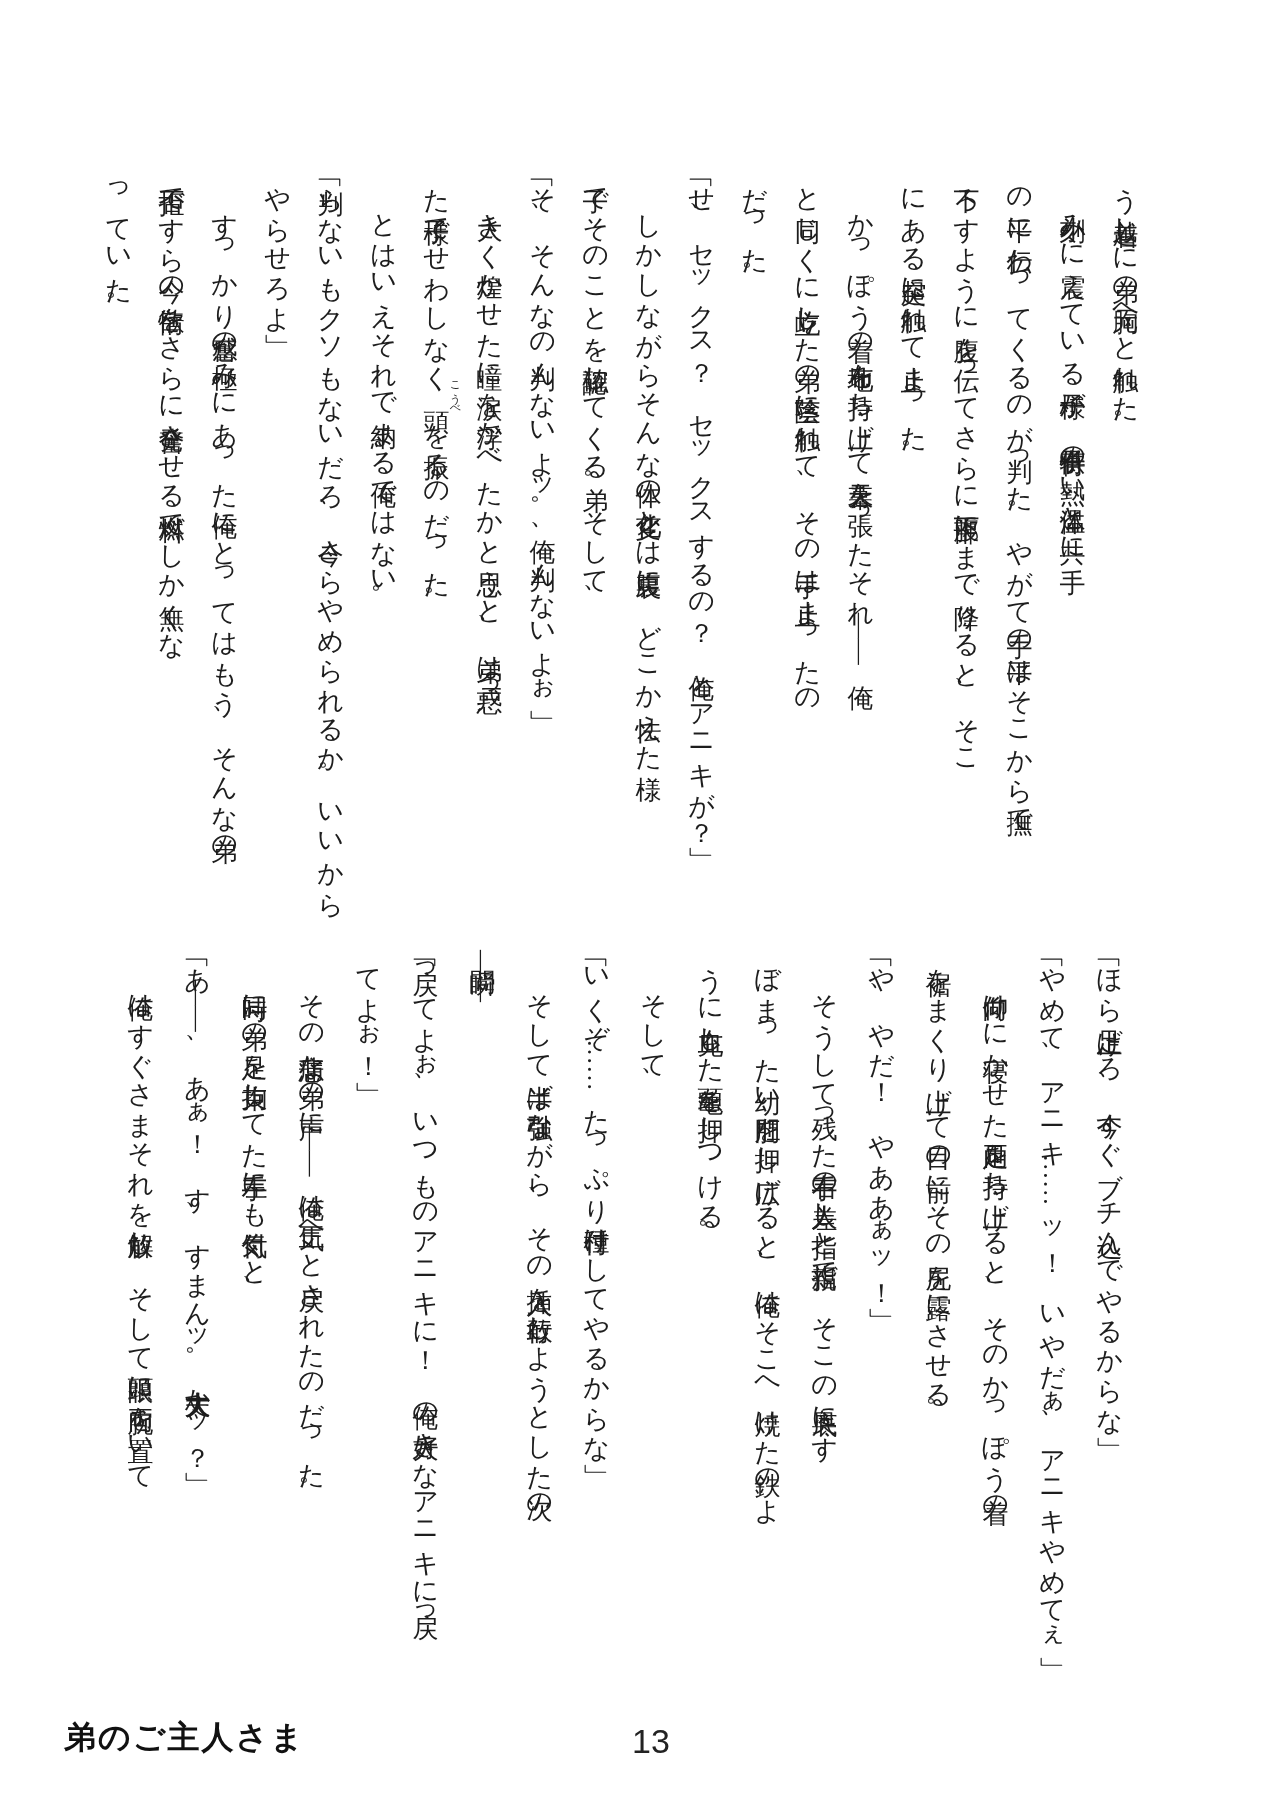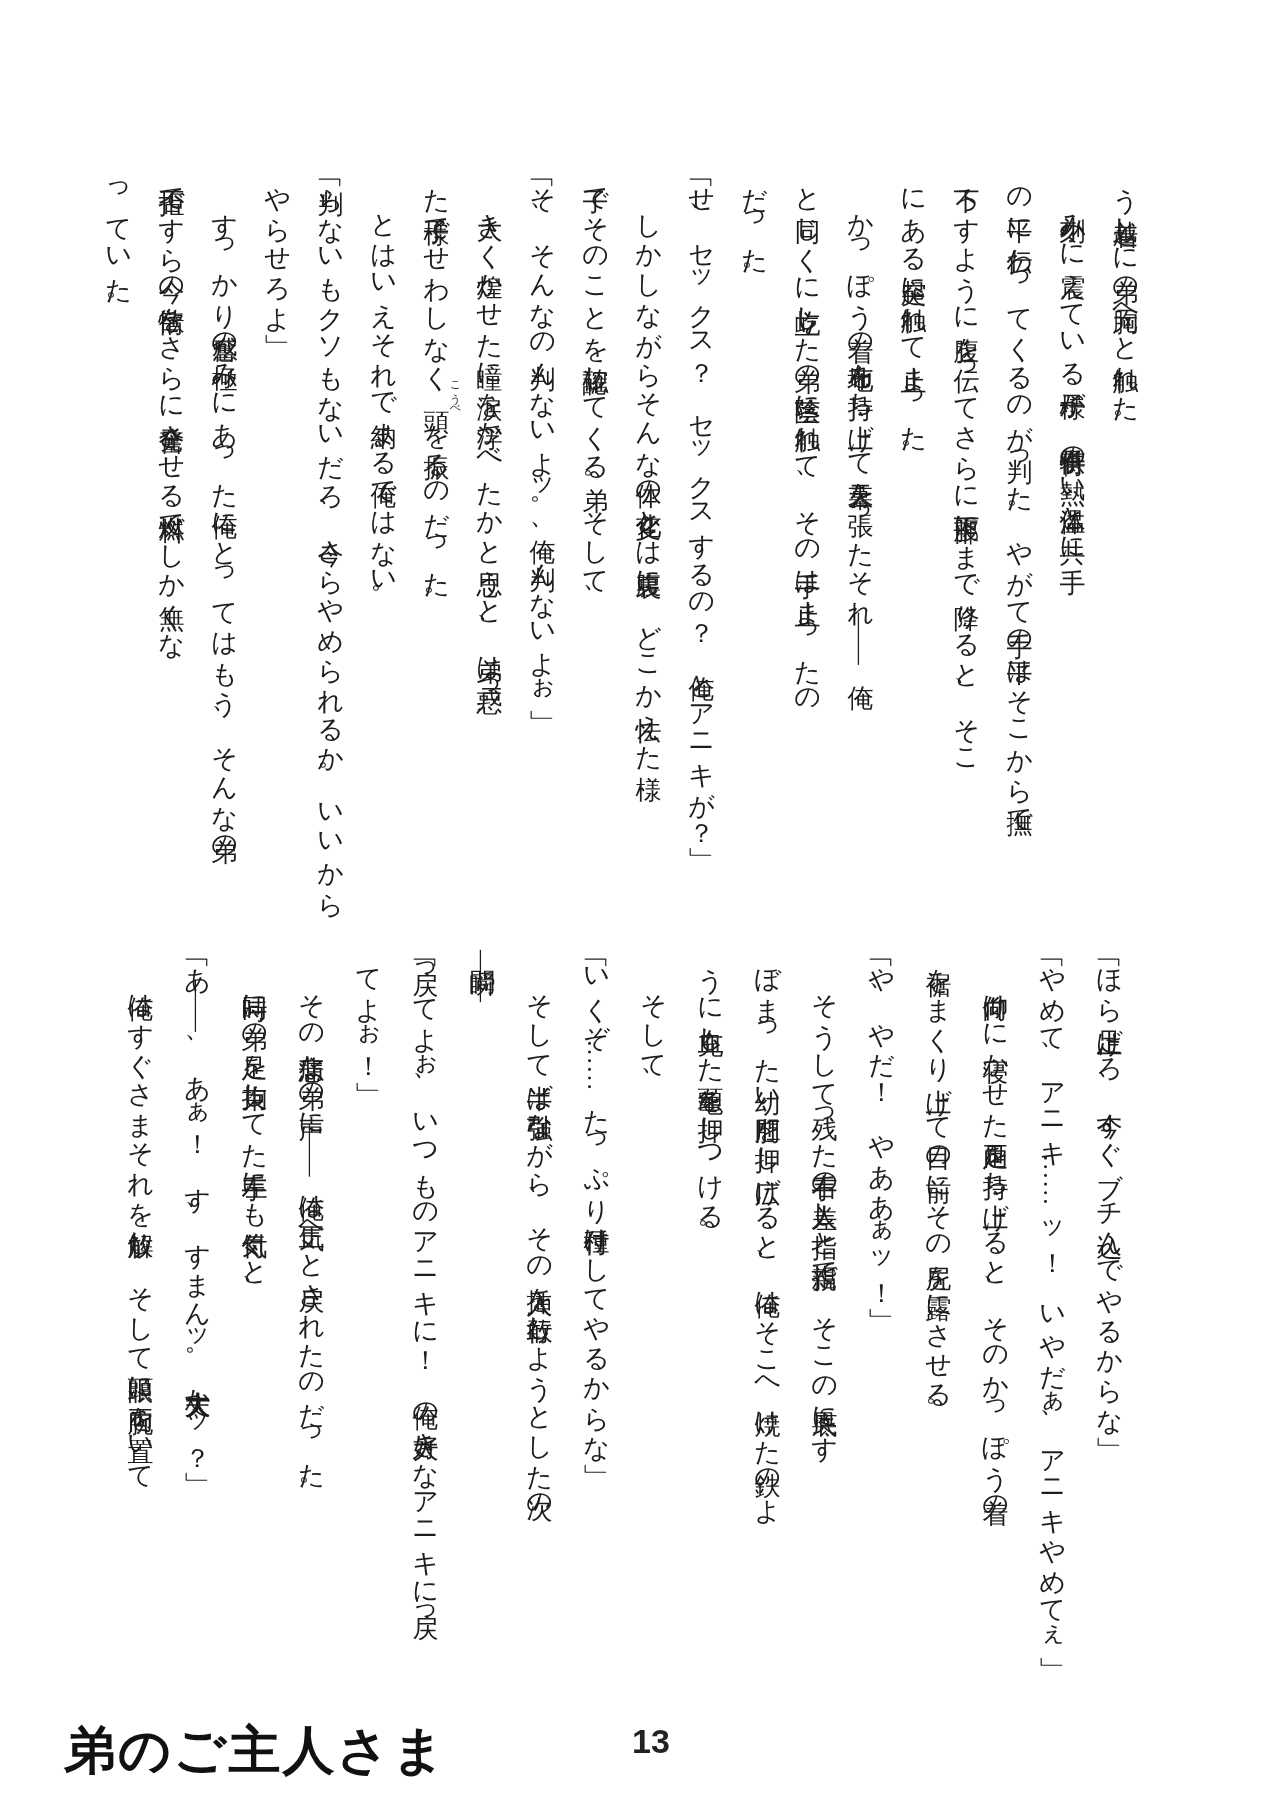--- a/index.html
+++ b/index.html
@@ -46,30 +46,30 @@
   ruby rt {
     font-size: 11px;
     font-family: "Liberation Serif", "DejaVu Serif", serif;
   }
   .footer-title {
     position: absolute;
     left: 64px;
     top: 1716px;
     font-family: "Liberation Sans", "DejaVu Sans", sans-serif;
     font-weight: 600;
-    font-size: 52px;
+    font-size: 32px;
     color: #111111;
     letter-spacing: 2px;
   }
   .page-number {
     position: absolute;
     left: 632px;
     top: 1722px;
     font-family: "Liberation Sans", "DejaVu Sans", sans-serif;
-    font-weight: 700;
+    font-weight: 400;
     font-size: 34px;
     color: #222222;
   }
 </style>
 </head>
 <body>
 
 <div class="page">
 
   <section class="tblock" id="block-top">

